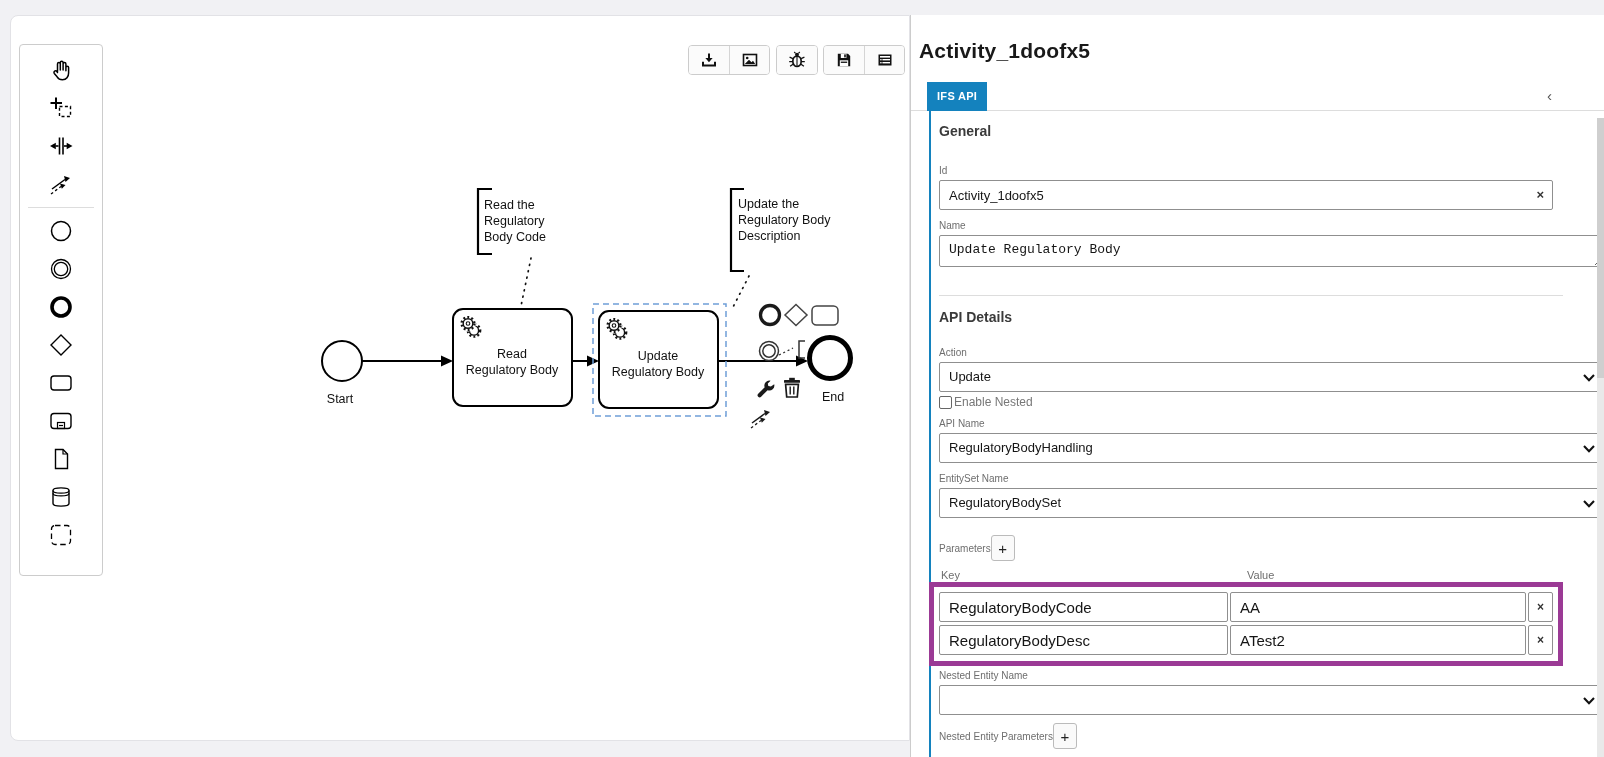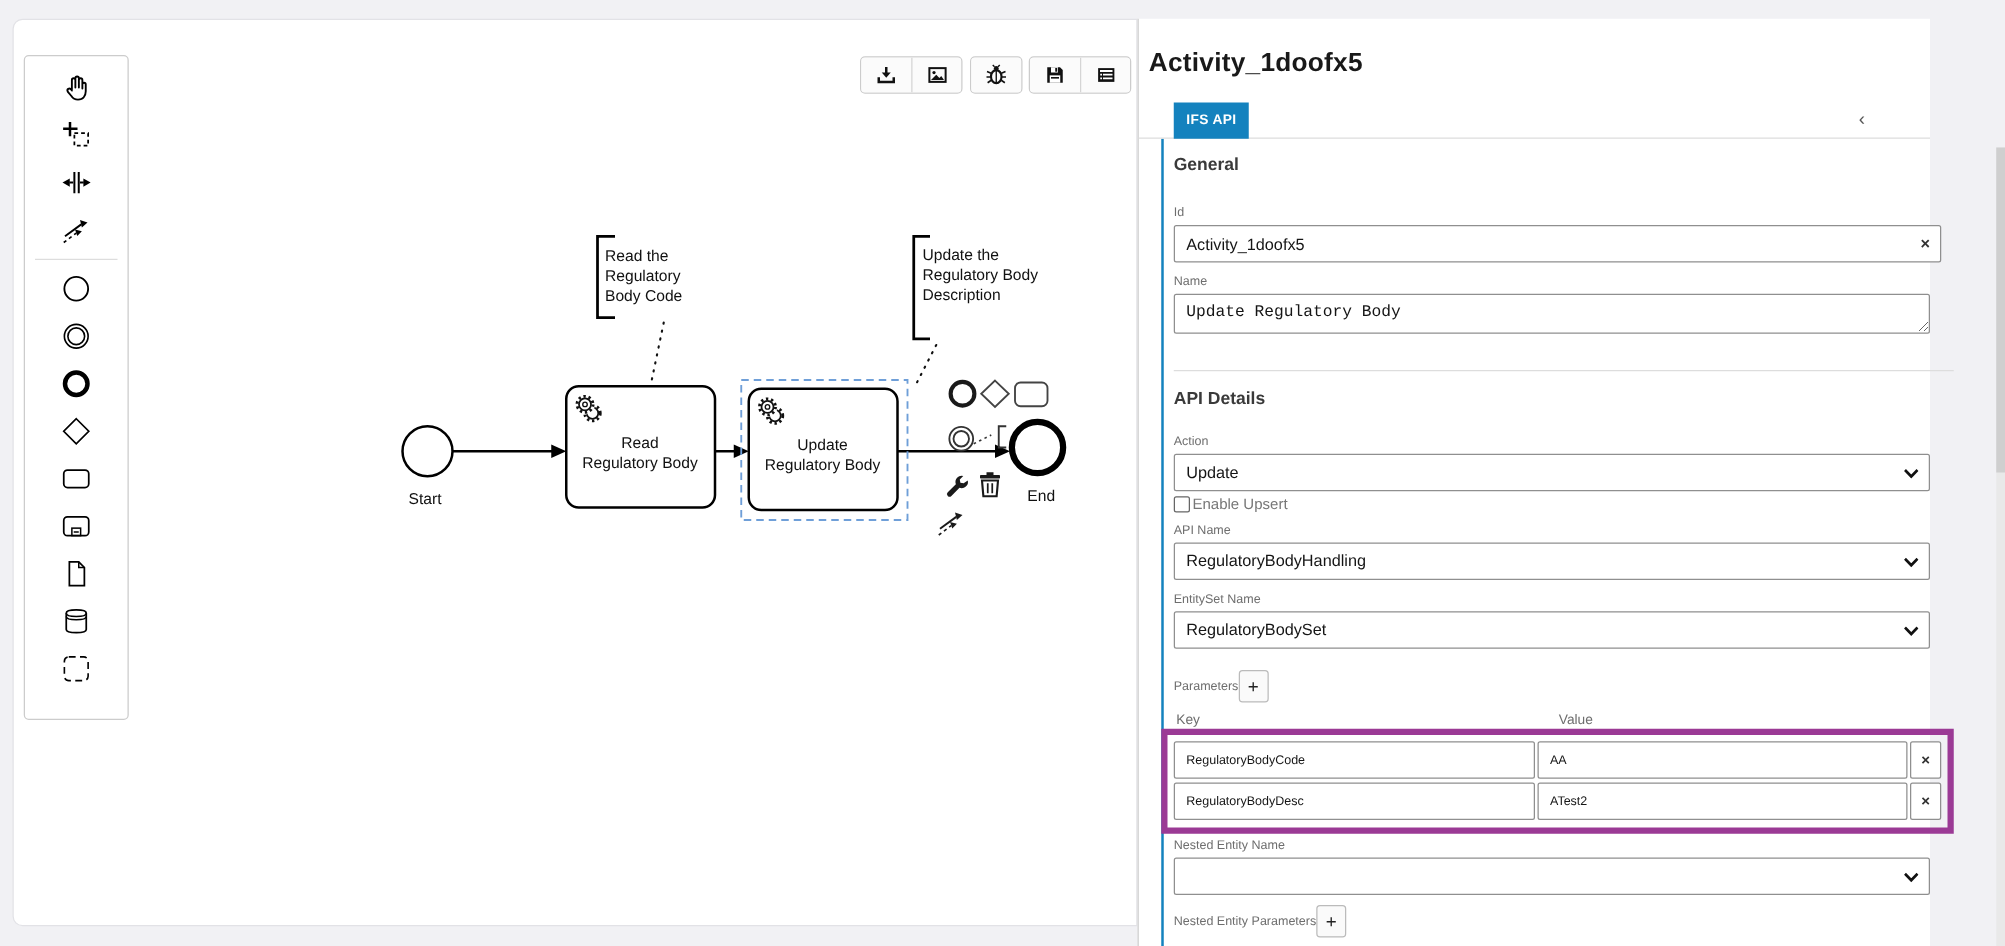--- a/index.html
+++ b/index.html
@@ -18,24 +18,24 @@
              display:flex; flex-direction:column; align-items:center; padding-top:6px; }
   .palette-entry { width:46px; height:38px; display:flex; align-items:center; justify-content:center; cursor:pointer; }
   .palette-sep { width:66px; border-top:1px solid #ddd; margin:4px 0; }
 
   
   .tb-group { position:absolute; top:29px; display:flex; border:1px solid #ccc; border-radius:4px; background:#fbfbfb; overflow:hidden; }
   .tb-btn { width:40px; height:28px; display:flex; align-items:center; justify-content:center; background:#fbfbfb; }
   .tb-btn + .tb-btn { border-left:1px solid #d5d5d5; }
 
   
-  .panel { position:absolute; left:910px; top:15px; width:634px; height:742px;
+  .panel { position:absolute; left:910px; top:15px; width:694px; height:742px;
            background:#fff; border-left:1px solid #ccc; display:flex; flex-direction:column; }
   .panel-title { margin:24px 0 0 8px; font-size:21px; font-weight:bold; color:#191919; letter-spacing:.2px; }
-  .tabbar { position:relative; margin-top:19px; border-bottom:1px solid #ddd; padding-left:28px; height:29px; }
+  .tabbar { position:relative; margin-top:19px; border-bottom:1px solid #ddd; padding-left:16px; height:29px; }
   .tab-active { display:inline-block; background:#1482be; color:#fff; font-size:11px; font-weight:bold;
                 padding:8px 10px 8px; line-height:13px; letter-spacing:.3px; cursor:pointer; }
   .collapse-btn { position:absolute; right:52px; top:5px; font-size:15px; color:#555; cursor:pointer; }
   .panel-content { flex:1; margin-left:18px; border-left:2px solid #1482be; padding:12px 0 0 8px; }
 
   .sec-heading { font-size:14px; font-weight:bold; color:#3a3a3a; }
   .lbl { font-size:10px; color:#6e6e6e; }
   .field { width:614px; }
   .tin { width:100%; height:30px; border:1px solid #8f8f8f; border-radius:2px; font-size:13px;
          color:#151515; padding:0 26px 0 9px; font-family:"Liberation Sans",sans-serif; background:#fff; }
@@ -50,21 +50,21 @@
   .chk { width:13px; height:13px; border:1px solid #666; border-radius:2px; background:#fff; margin-right:2px; cursor:pointer; flex:none; }
   .plus-row { display:flex; align-items:center; gap:0; }
   .plus-btn { width:24px; height:26px; border:1px solid #bbb; border-radius:3px; background:#fafafa;
               font-size:15px; color:#222; display:flex; align-items:center; justify-content:center; cursor:pointer; }
   .kv-headers { position:relative; height:13px; font-size:11px; color:#6e6e6e; width:614px; }
   .kv-headers .vh { position:absolute; left:308px; top:0; }
   .kv-headers .kh { position:absolute; left:2px; top:0; }
   .param-rows { position:relative; width:614px; }
   .param-row { display:flex; gap:2px; }
   .param-row + .param-row { margin-top:3px; }
-  .pin { height:30px; border:1px solid #8f8f8f; border-radius:2px; font-size:10px; color:#151515;
+  .pin { height:30px; border:1px solid #8f8f8f; border-radius:2px; font-size:15px; color:#151515;
          padding:0 9px; font-family:"Liberation Sans",sans-serif; background:#fff; }
   .pin.key { width:289px; } .pin.val { width:296px; }
   .row-x { width:25px; height:30px; border:1px solid #8f8f8f; border-radius:2px; background:#fff;
            font-size:12px; font-weight:bold; color:#333; display:flex; align-items:center; justify-content:center; cursor:pointer; }
   .highlight { position:absolute; left:-10px; top:-10px; width:634px; height:84px;
                border:5px solid #9b3a95; pointer-events:none; }
   .scroll-strip { position:absolute; left:1597px; top:118px; width:7px; height:639px; background:#e9e9e9; }
   .scroll-thumb { position:absolute; left:0; top:0; width:7px; height:260px; background:#cfcfcf; }
   .mt4{margin-top:4px}
 </style>
@@ -346,21 +346,21 @@
       <div class="lbl field" style="margin-top:22px">Action</div>
       <div class="selectbox field mt4">
         <span>Update</span>
         <svg width="12" height="8" viewBox="0 0 12 8">
             <polyline points="1,1 6,6.2 11,1" fill="none" stroke="#111" stroke-width="2.1"></polyline>
           </svg>
       </div>
 
       <div class="chk-row field" style="margin-top:3px">
         <span class="chk"></span>
-        <span>Enable Upsert</span>
+        <span>Enable Nested</span>
       </div>
 
       <div class="lbl field" style="margin-top:9px">API Name</div>
       <div class="selectbox field mt4">
         <span>RegulatoryBodyHandling</span>
         <svg width="12" height="8" viewBox="0 0 12 8">
             <polyline points="1,1 6,6.2 11,1" fill="none" stroke="#111" stroke-width="2.1"></polyline>
           </svg>
       </div>
 

